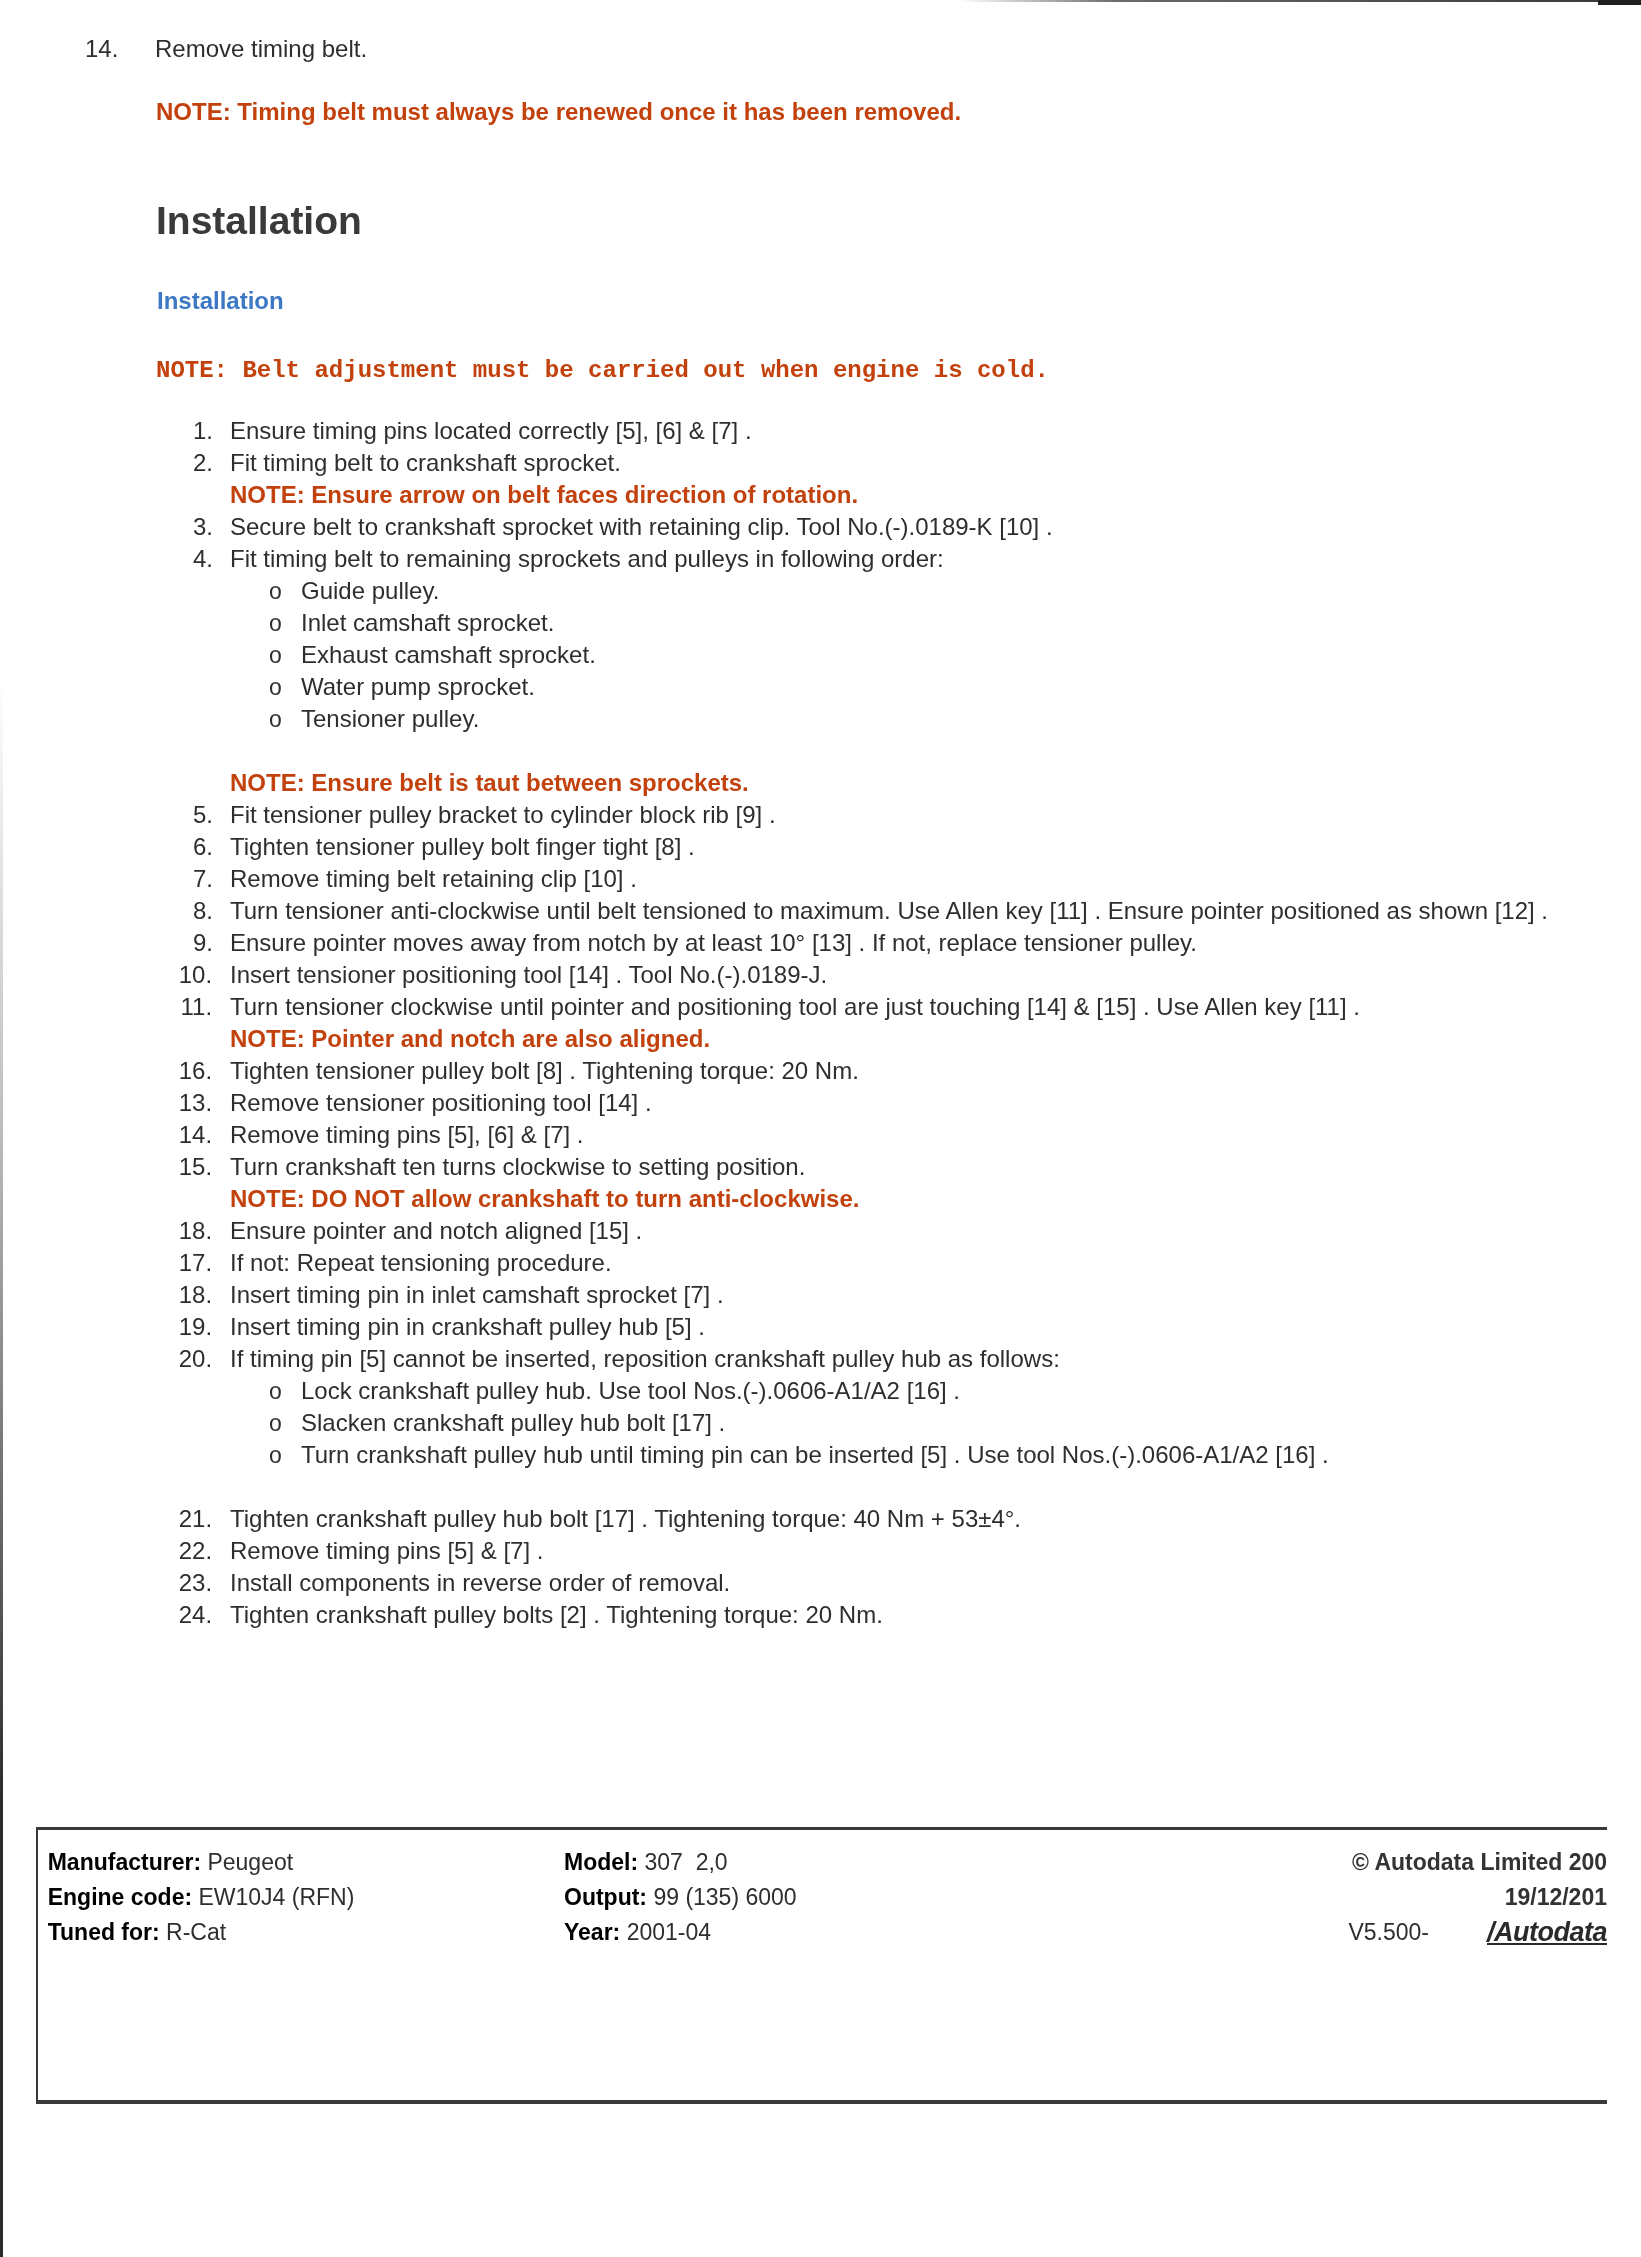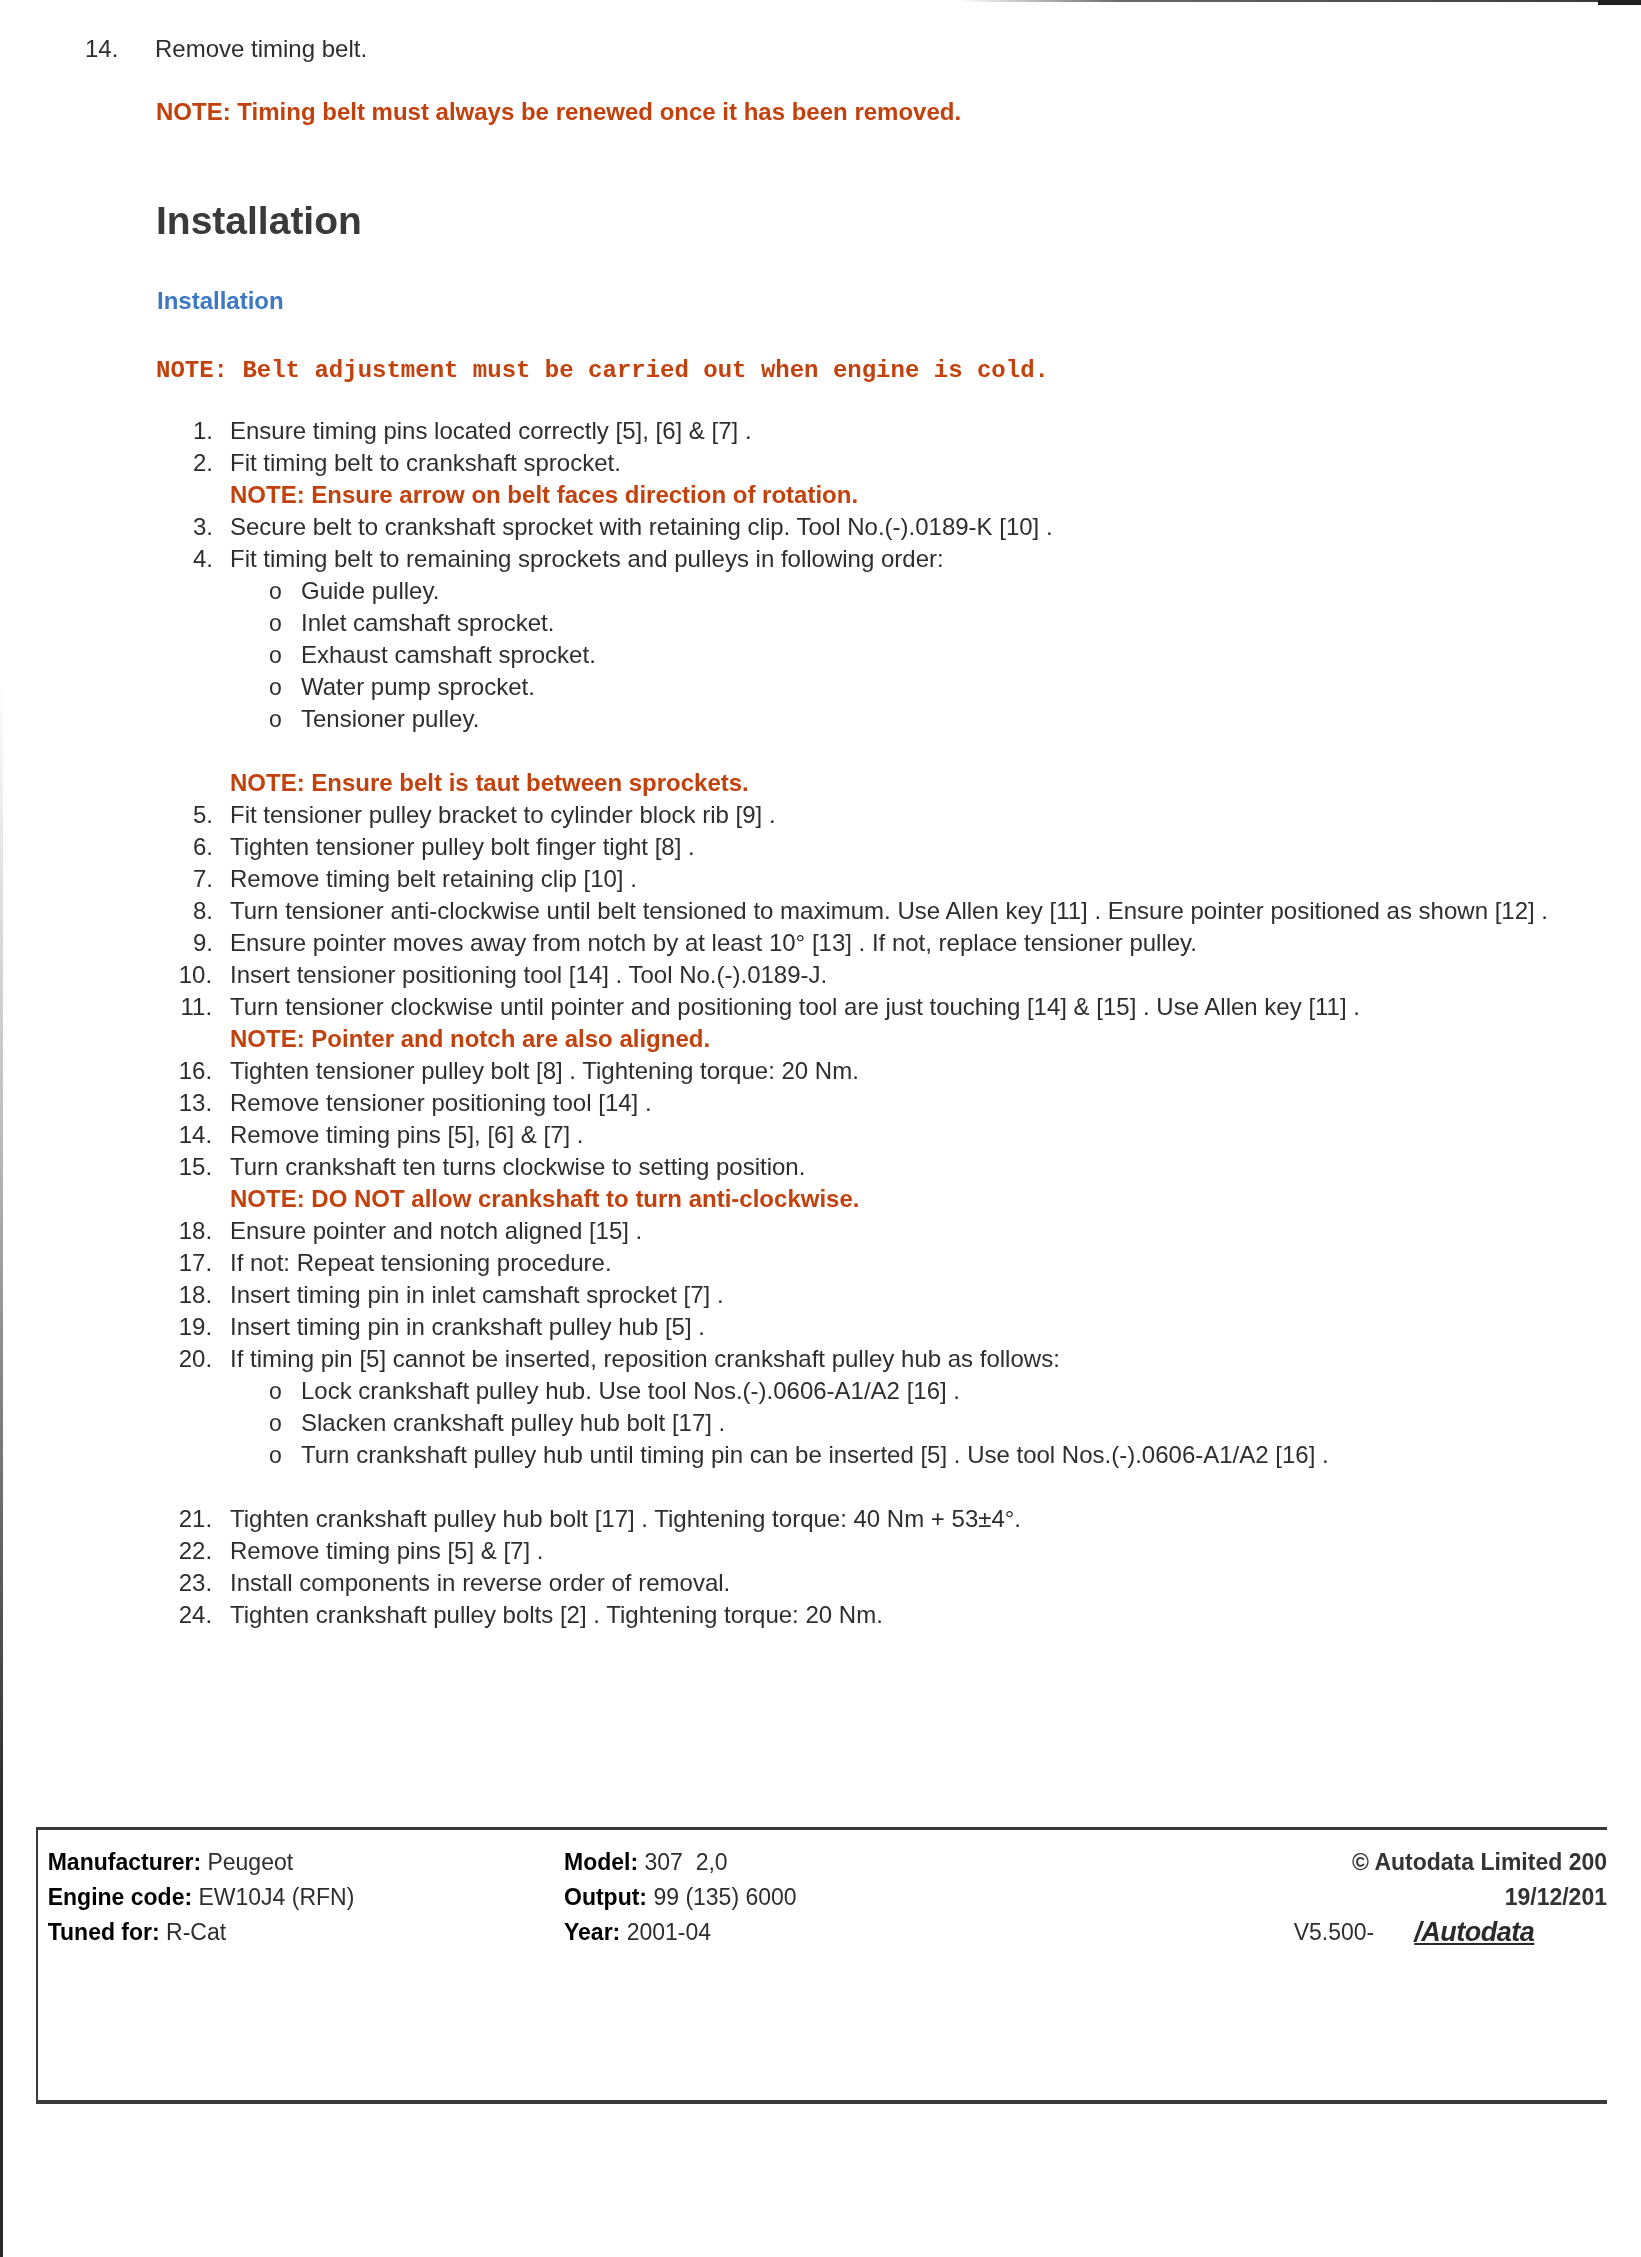--- a/index.html
+++ b/index.html
@@ -127,23 +127,23 @@
       position: absolute;
       right: 0; top: 15.4px;
       width: 386px;
       text-align: right;
       font-size: 23px;
       line-height: 35px;
     }
     .foot-right .bold { font-weight: bold; color: #333; }
     .foot-right .ver-row {
       display: flex;
-      justify-content: center;
+      justify-content: flex-end;
       align-items: center;
-      gap: 40px;
+      gap: 58px;
     }
     .logo {
       font-weight: bold;
       font-style: italic;
       font-size: 27px;
       color: #2a2a2a;
       text-decoration: underline;
       letter-spacing: -0.5px;
     }
   </style>

